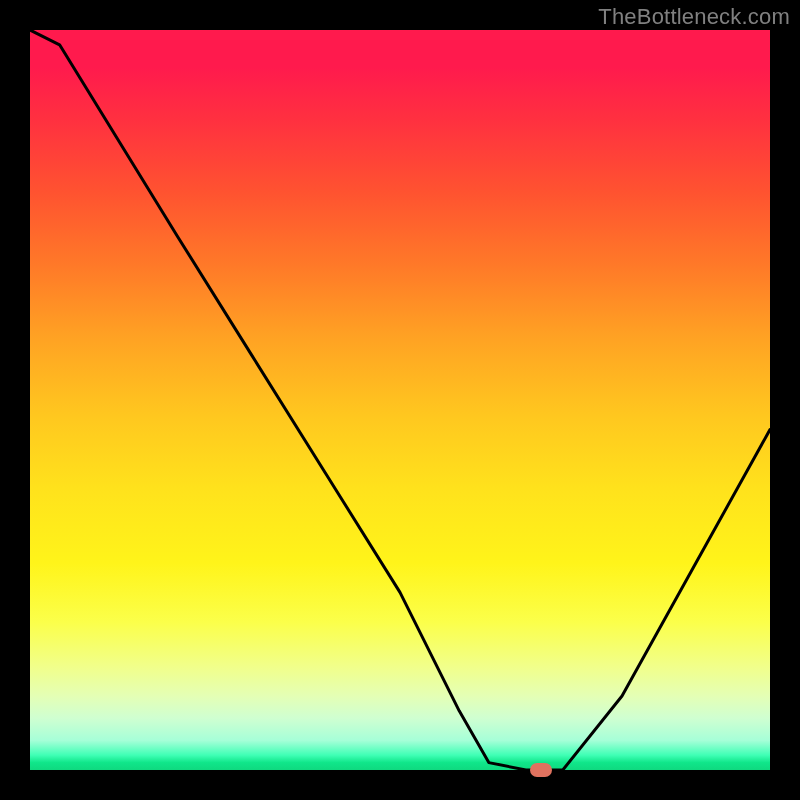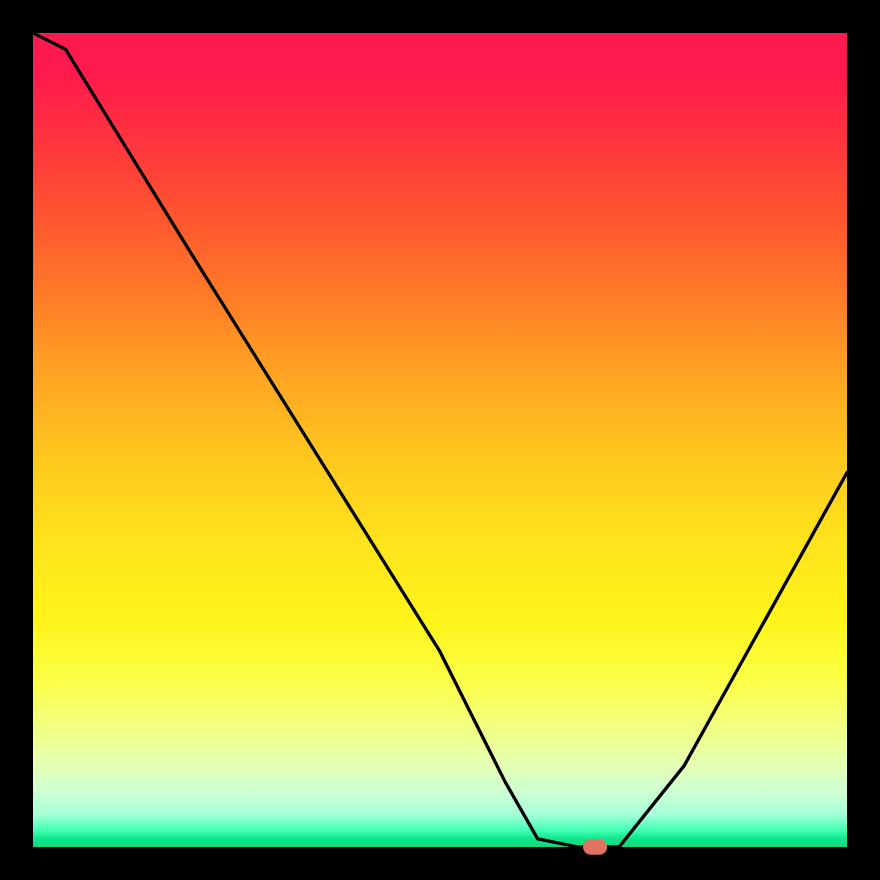--- a/index.html
+++ b/index.html
@@ -73,20 +73,21 @@
     border-radius: 7px;
     background: #e0725f;
     transform: translate(-50%, -50%);
   }
 </style>
 </head>
 <body>
 
 <div class="frame">
 
+  <div class="watermark">TheBottleneck.com</div>
 
   <div class="plot-area">
     <div class="gradient"></div>
 
     <svg class="curve" viewBox="0 0 740 740" preserveAspectRatio="none">
       <path id="curve-path" d="M0.0 0.0 L29.6 14.8 L148.0 207.2 L222.0 325.6 L296.0 444.0 L370.0 562.4 L429.2 680.8 L458.8 732.6 L495.8 740.0 L532.8 740.0 L592.0 666.0 L666.0 532.8 L740.0 399.6" fill="none" stroke="#000000" stroke-width="3" stroke-linejoin="round" stroke-linecap="round"></path>
     </svg>
 
     <div class="marker" id="marker" style="left: 510.6px; top: 740px;"></div>
   </div>

